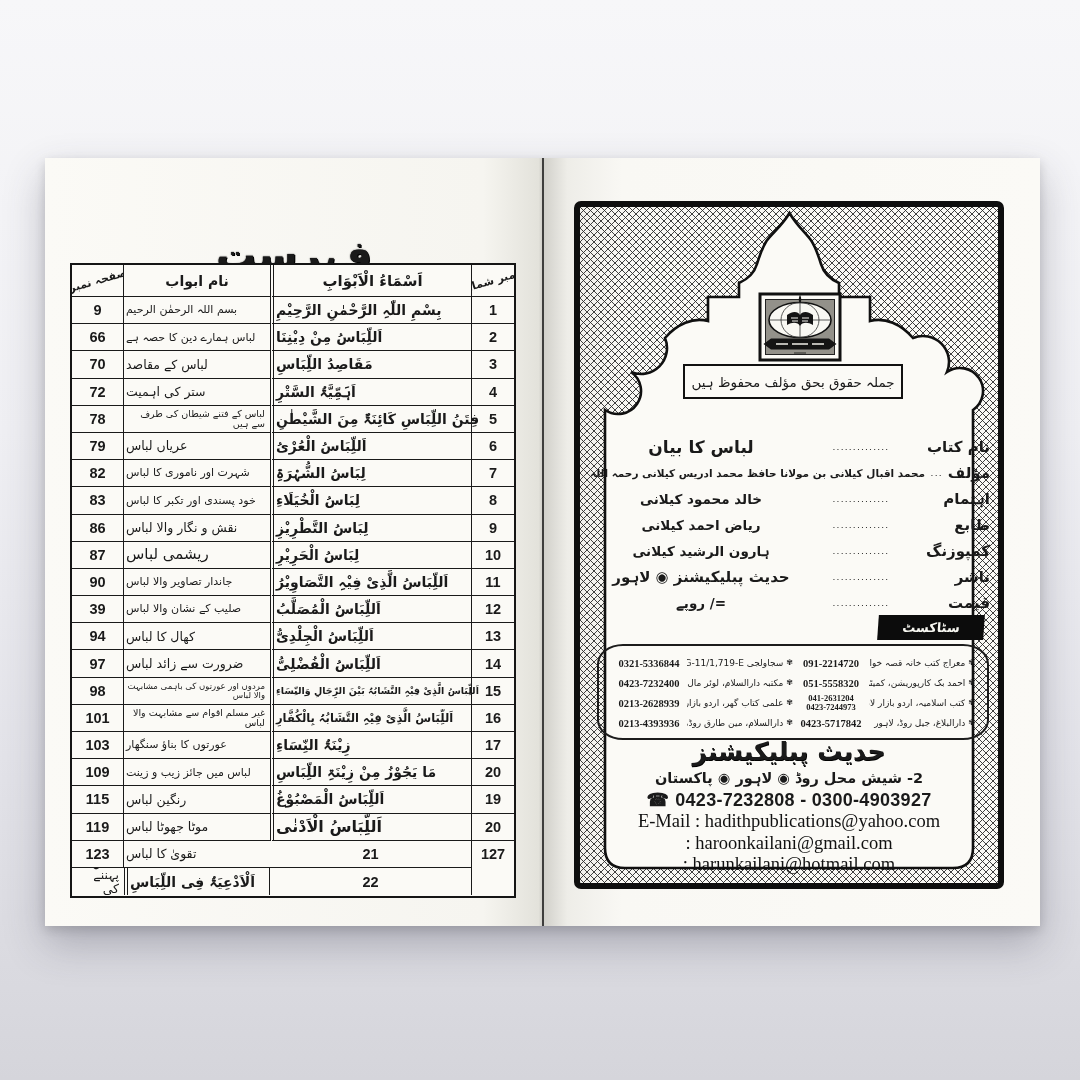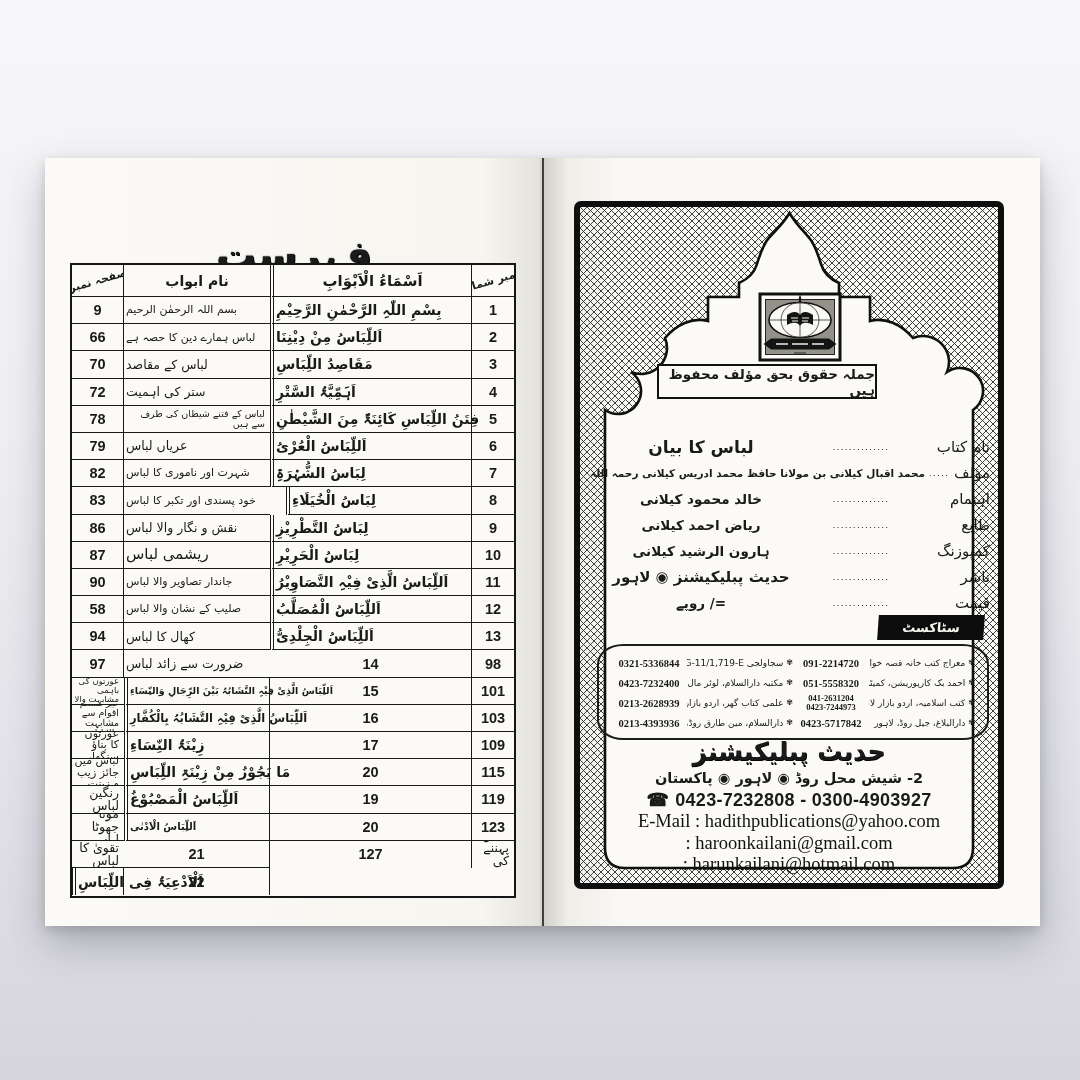--- a/index.html
+++ b/index.html
@@ -28,26 +28,26 @@
     font-weight:700;white-space:nowrap;overflow:visible;}
   .c-num{font-family:"Liberation Sans",sans-serif;font-weight:bold;font-size:14.5px;}
   .thead{font-weight:700;}
   .h-urdu{border-right:none;font-size:14px;}
   .h-arabic{border-left:4px double #1a1a1a;font-size:15px;}
   .h-page .hlab,.h-serial .hlab{display:inline-block;transform:rotate(-16deg);font-size:11px;white-space:nowrap;font-weight:700;}
 
   
   #ornament{position:absolute;left:528px;top:42px;width:432px;height:690px;}
   #logo{position:absolute;left:713px;top:134px;width:84px;height:70px;}
-  #rights-box{position:absolute;left:612px;top:206px;width:216px;height:31px;border:2px solid #111;
+  #rights-box{position:absolute;left:638px;top:206px;width:216px;height:31px;border:2px solid #111;
     background:#fbfaf6;display:flex;align-items:center;justify-content:center;
-    font-size:13.5px;font-weight:700;}
+    font-size:13.5px;font-weight:400;}
   #details{position:absolute;left:545px;top:276px;width:400px;}
   .drow{height:26px;display:flex;align-items:center;}
-  .dlabel{width:80px;font-size:15px;font-weight:400;text-align:right;white-space:nowrap;}
+  .dlabel{width:80px;font-size:15px;font-weight:700;text-align:right;white-space:nowrap;}
   .ddots{width:88px;font-size:9px;letter-spacing:1.2px;overflow:hidden;white-space:nowrap;
     text-align:center;color:#222;margin:0 5px;}
   .dval{flex:1;text-align:center;font-size:13.5px;font-weight:600;white-space:nowrap;}
   .v-big{font-size:17px;font-weight:800;}
   .v-small{font-size:10.5px;}
   .v-pub{font-size:15px;font-weight:800;}
   #stk-tab{position:absolute;left:833px;top:457px;width:106px;height:25px;background:#0c0c0c;
     color:#f6f6f0;display:flex;align-items:center;justify-content:center;
     font-size:13px;font-weight:700;letter-spacing:1px;transform:skewX(-4deg);}
   #stk-box{position:absolute;left:552px;top:486px;width:392px;height:96px;box-sizing:border-box;
@@ -112,44 +112,45 @@
         <div class="tcell c-num">79</div>
         <div class="tcell c-ur" dir="rtl" style="font-size: 12.5px;">عریاں لباس</div>
         <div class="tcell c-ar" dir="rtl" style="font-size: 14px;">اَللِّبَاسُ الْعُرْیُ</div>
         <div class="tcell c-num">6</div>
         <div class="tcell c-num">82</div>
         <div class="tcell c-ur" dir="rtl" style="font-size: 11px;">شہرت اور ناموری کا لباس</div>
         <div class="tcell c-ar" dir="rtl" style="font-size: 14px;">لِبَاسُ الشُّہْرَۃِ</div>
         <div class="tcell c-num">7</div>
         <div class="tcell c-num">83</div>
         <div class="tcell c-ur" dir="rtl" style="font-size: 11px;">خود پسندی اور تکبر کا لباس</div>
-        <div class="tcell c-ar" dir="rtl" style="font-size: 14px; margin-left: 16px;">لِبَاسُ الْخُیَلَاءِ</div>
+        <div class="tcell c-ar" dir="rtl" style="font-size: 14px;">لِبَاسُ الْخُیَلَاءِ</div>
         <div class="tcell c-num">8</div>
         <div class="tcell c-num">86</div>
         <div class="tcell c-ur" dir="rtl" style="font-size: 12.5px;">نقش و نگار والا لباس</div>
         <div class="tcell c-ar" dir="rtl" style="font-size: 14px;">لِبَاسُ التَّطْرِیْزِ</div>
         <div class="tcell c-num">9</div>
         <div class="tcell c-num">87</div>
         <div class="tcell c-ur" dir="rtl" style="font-size: 15px;">ریشمی لباس</div>
         <div class="tcell c-ar" dir="rtl" style="font-size: 14px;">لِبَاسُ الْحَرِیْرِ</div>
         <div class="tcell c-num">10</div>
         <div class="tcell c-num">90</div>
         <div class="tcell c-ur" dir="rtl" style="font-size: 11px;">جاندار تصاویر والا لباس</div>
         <div class="tcell c-ar" dir="rtl" style="font-size: 14px;">اَللِّبَاسُ الَّذِیْ فِیْہِ التَّصَاوِیْرُ</div>
         <div class="tcell c-num">11</div>
-        <div class="tcell c-num">58</div>
+        <div class="tcell c-num">39</div>
         <div class="tcell c-ur" dir="rtl" style="font-size: 11px;">صلیب کے نشان والا لباس</div>
         <div class="tcell c-ar" dir="rtl" style="font-size: 14px;">اَللِّبَاسُ الْمُصَلَّبُ</div>
         <div class="tcell c-num">12</div>
         <div class="tcell c-num">94</div>
         <div class="tcell c-ur" dir="rtl" style="font-size: 12.5px;">کھال کا لباس</div>
         <div class="tcell c-ar" dir="rtl" style="font-size: 14px;">اَللِّبَاسُ الْجِلْدِیُّ</div>
         <div class="tcell c-num">13</div>
         <div class="tcell c-num">97</div>
         <div class="tcell c-ur" dir="rtl" style="font-size: 12.5px;">ضرورت سے زائد لباس</div>
+        <div class="tcell c-ar" dir="rtl" style="font-size: 14px;">اَللِّبَاسُ الْفُضْلِیُّ</div>
         <div class="tcell c-num">14</div>
         <div class="tcell c-num">98</div>
         <div class="tcell c-ur" dir="rtl" style="font-size: 8.5px;">مردوں اور عورتوں کی باہمی مشابہت والا لباس</div>
         <div class="tcell c-ar" dir="rtl" style="font-size: 9.5px;">اَللِّبَاسُ الَّذِیْ فِیْہِ التَّشَابُہُ بَیْنَ الرِّجَالِ وَالنِّسَاءِ</div>
         <div class="tcell c-num">15</div>
         <div class="tcell c-num">101</div>
         <div class="tcell c-ur" dir="rtl" style="font-size: 9.5px;">غیر مسلم اقوام سے مشابہت والا لباس</div>
         <div class="tcell c-ar" dir="rtl" style="font-size: 11.5px;">اَللِّبَاسُ الَّذِیْ فِیْہِ التَّشَابُہُ بِالْکُفَّارِ</div>
         <div class="tcell c-num">16</div>
         <div class="tcell c-num">103</div>
@@ -159,21 +160,21 @@
         <div class="tcell c-num">109</div>
         <div class="tcell c-ur" dir="rtl" style="font-size: 11px;">لباس میں جائز زیب و زینت</div>
         <div class="tcell c-ar" dir="rtl" style="font-size: 14px;">مَا یَجُوْزُ مِنْ زِیْنَۃِ اللِّبَاسِ</div>
         <div class="tcell c-num">20</div>
         <div class="tcell c-num">115</div>
         <div class="tcell c-ur" dir="rtl" style="font-size: 12.5px;">رنگین لباس</div>
         <div class="tcell c-ar" dir="rtl" style="font-size: 14px;">اَللِّبَاسُ الْمَصْبُوْغُ</div>
         <div class="tcell c-num">19</div>
         <div class="tcell c-num">119</div>
         <div class="tcell c-ur" dir="rtl" style="font-size: 12.5px;">موٹا جھوٹا لباس</div>
-        <div class="tcell c-ar" dir="rtl" style="font-size: 10px;">اَللِّبَاسُ الْاَدْنٰی</div>
+        <div class="tcell c-ar" dir="rtl" style="font-size: 16px;">اَللِّبَاسُ الْاَدْنٰی</div>
         <div class="tcell c-num">20</div>
         <div class="tcell c-num">123</div>
         <div class="tcell c-ur" dir="rtl" style="font-size: 12.5px;">تقویٰ کا لباس</div>
         <div class="tcell c-num">21</div>
         <div class="tcell c-num">127</div>
         <div class="tcell c-ur" dir="rtl" style="font-size: 12.5px;">لباس پہننے کی دعائیں</div>
         <div class="tcell c-ar" dir="rtl" style="font-size: 14px;">اَلْاَدْعِیَۃُ فِی اللِّبَاسِ</div>
         <div class="tcell c-num">22</div>
       </div>
 

